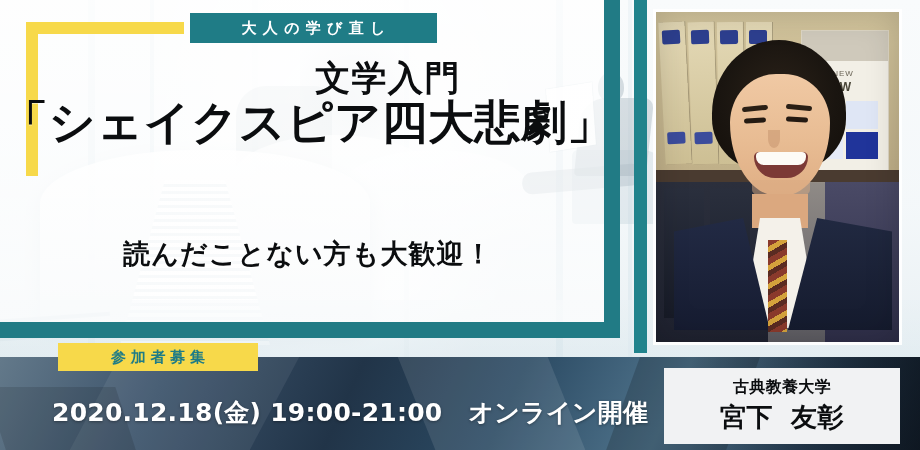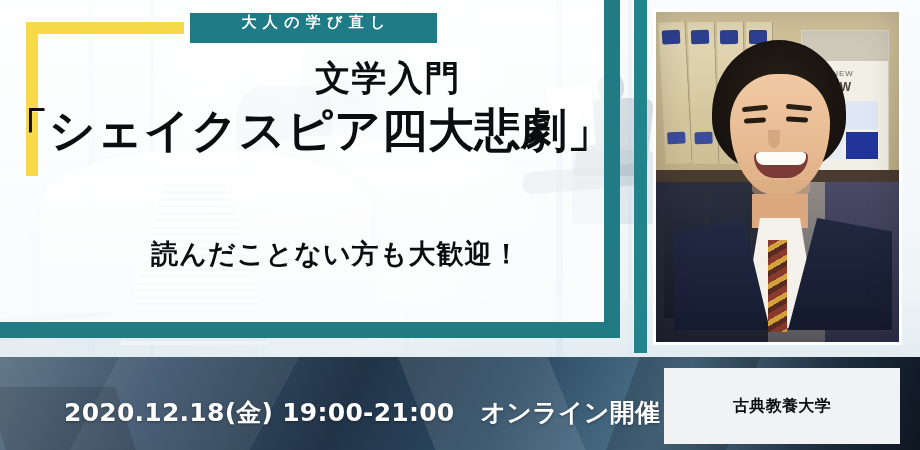--- a/index.html
+++ b/index.html
@@ -129,21 +129,21 @@
     position:absolute;left:26px;top:22px;width:158px;height:154px;
     border-left:12px solid #f7d94a;
     border-top:12px solid #f7d94a;
     box-sizing:border-box;
   }
 
   
   .eyebrow{
     position:absolute;left:190px;top:13px;width:247px;height:30px;
     background:#1f7c86;
-    display:flex;justify-content:center;
+    display:flex;align-items:center;justify-content:center;
   }
   .eyebrow span{
     color:#ffffff;font-size:15px;font-weight:600;
     letter-spacing:.42em;text-indent:.42em;
     font-family:"DejaVu Sans","Liberation Sans",sans-serif;
   }
 
   
   .headline{
     position:absolute;left:0;top:60px;width:616px;
@@ -152,31 +152,30 @@
     color:#0b0d0f;
   }
   .head-1{
     font-size:35px;font-weight:700;line-height:1.05;
     letter-spacing:.04em;
     padding-left:160px;
     text-shadow:0 1px 0 rgba(255,255,255,.5);
   }
   .head-2{
     font-size:46px;font-weight:700;line-height:1.1;
-    letter-spacing:.01em;margin-top:8px;
+    letter-spacing:.01em;margin-top:0;
     text-shadow:0 1px 0 rgba(255,255,255,.5);
   }
   .subhead{
     position:absolute;left:0;top:236px;width:616px;
     text-align:center;
     font-family:"DejaVu Serif","Liberation Serif",serif;
     font-size:27px;font-weight:700;color:#0b0d0f;
     letter-spacing:.04em;
     text-shadow:0 1px 0 rgba(255,255,255,.55);
-    padding-left:28px;
   }
 
   
   .teal-bar{
     position:absolute;left:634px;top:0;width:13px;height:353px;background:#21838c;
   }
   .photo{
     position:absolute;left:656px;top:12px;width:243px;height:330px;
     overflow:hidden;background:#c9b98e;
     box-shadow:0 0 0 3px rgba(255,255,255,.9);
@@ -271,21 +270,20 @@
   .badge span{
     color:#1f7c86;font-size:15px;font-weight:700;letter-spacing:.32em;text-indent:.32em;
     font-family:"DejaVu Sans","Liberation Sans",sans-serif;
   }
   .datetime{
     position:absolute;left:52px;top:396px;
     color:#ffffff;font-size:25px;font-weight:700;
     letter-spacing:.01em;white-space:nowrap;
     font-family:"DejaVu Sans","Liberation Sans",sans-serif;
     text-shadow:0 1px 3px rgba(0,0,0,.35);
-    margin-left:12px;
   }
   .datetime .mode{margin-left:26px;}
 
   .speaker-box{
     position:absolute;left:664px;top:368px;width:236px;height:76px;
     background:#f1f2f3;
     display:flex;flex-direction:column;align-items:center;justify-content:center;
     font-family:"DejaVu Serif","Liberation Serif",serif;color:#0b0d0f;
   }
   .speaker-org{font-size:16px;font-weight:700;letter-spacing:.02em;}
@@ -402,22 +400,26 @@
   </div>
 
   <div class="bottom-bar">
     <div class="bb-shard bb-s1"></div>
     <div class="bb-shard bb-s2"></div>
     <div class="bb-shard bb-s3"></div>
     <div class="bb-shard bb-s4"></div>
     <div class="bb-dark"></div>
   </div>
 
+  <div class="badge">
+    <span>参加者募集</span>
+  </div>
 
   <div class="datetime">
     <span>2020.12.18(金) 19:00-21:00</span><span class="mode">オンライン開催</span>
   </div>
 
   <div class="speaker-box">
     <div class="speaker-org">古典教養大学</div>
+    <div class="speaker-name"><span>宮下</span><span class="gap"></span><span>友彰</span></div>
   </div>
 
 </div>
 
 </body></html>

